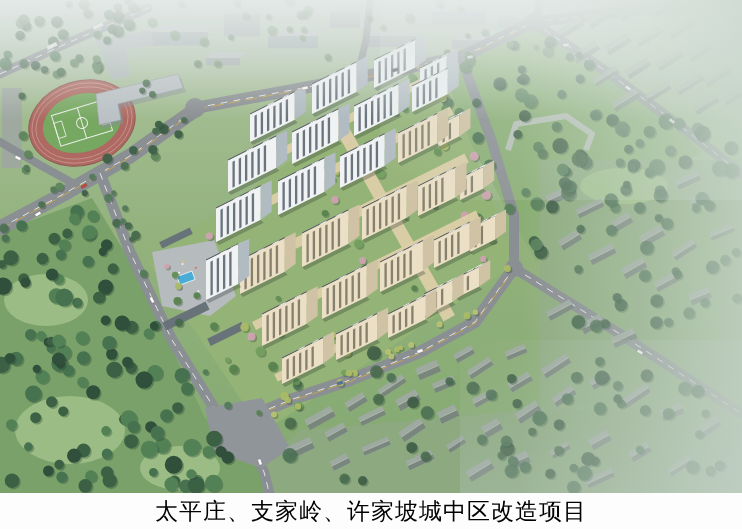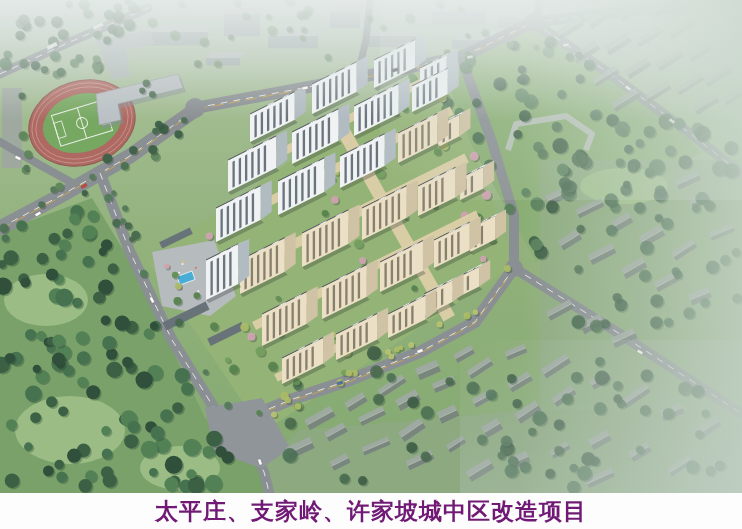--- a/index.html
+++ b/index.html
@@ -1,20 +1,20 @@
 <!DOCTYPE html>
 <html><head>
 <meta charset="utf-8">
 <style>
   html,body{margin:0;padding:0;background:#fff;}
   .stage{position:relative;width:742px;height:529px;overflow:hidden;font-family:"Liberation Sans",sans-serif;}
   .render{position:absolute;left:0;top:0;width:742px;height:493px;display:block;}
   .caption-bar{position:absolute;left:0;top:493px;width:742px;height:36px;background:#fdfdfd;
     display:flex;align-items:center;justify-content:center;}
-  .caption-text{font-size:23px;font-weight:700;color:#701a75;letter-spacing:1px;white-space:nowrap;
+  .caption-text{font-size:23px;font-weight:400;color:#000000;letter-spacing:1px;white-space:nowrap;
     font-family:"Liberation Sans",sans-serif;}
 </style>
 </head>
 <body>
 
 <div class="stage">
   <svg class="render" id="render-svg" width="742" height="493" viewBox="0 0 742 493" xmlns="http://www.w3.org/2000/svg">
     <defs>
       <linearGradient id="bgGrad" x1="0" y1="0" x2="0" y2="1">
         <stop offset="0" stop-color="#b7c5bb"></stop>

